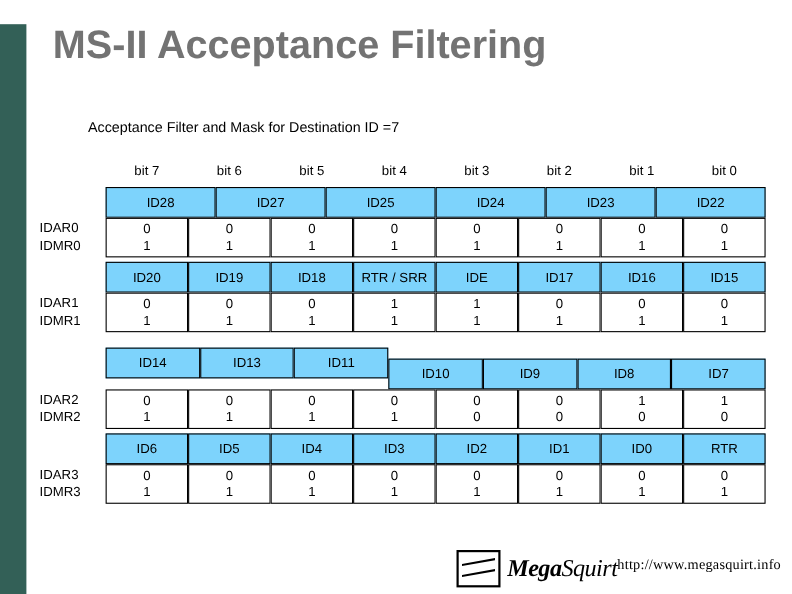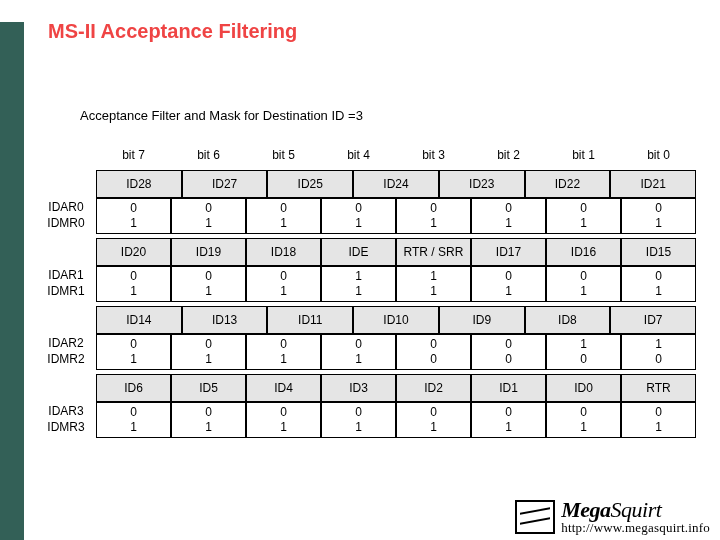--- a/index.html
+++ b/index.html
@@ -16,23 +16,23 @@
     left: 0;
     top: 22px;
     bottom: 0;
     width: 24px;
     background: #336057;
   }
   .title {
     position: absolute;
     left: 48px;
     top: 20px;
-    font-size: 20px;
+    font-size: 36px;
     font-weight: bold;
-    color: #ef4444;
+    color: #737373;
   }
   .subtitle {
     position: absolute;
     left: 80px;
     top: 108px;
     font-size: 13px;
     color: #000;
   }
   .table-wrap {
     position: absolute;
@@ -40,57 +40,57 @@
     top: 140px;
     width: 660px;
   }
   .row {
     display: flex;
     align-items: center;
   }
   .labelcell {
     width: 60px;
     font-size: 12px;
-    text-align: center;
+    text-align: left;
     padding: 2px 0;
   }
   .labelcell .rl {
     line-height: 1.3;
   }
   .cell {
     flex: 1;
     text-align: center;
     font-size: 12px;
     padding: 6px 2px;
   }
   .hdr .cell {
     font-weight: normal;
     padding: 8px 2px;
   }
   .idrow .cell {
     border: 1px solid #000;
-    background: #e5e5e5;
+    background: #7dd3fc;
     font-weight: normal;
     padding: 6px 2px;
     font-size: 12px;
   }
   .valrow .cell {
     border: 1px solid #000;
     background: #fff;
     padding: 2px 2px;
     font-size: 12px;
   }
   .valrow .cell .vl {
     line-height: 1.25;
   }
   .spacer {
     height: 4px;
   }
   .small { font-size: 10.5px; }
-  .bold { font-weight: bold; }
+  .bold { font-weight: bold; margin-top: 20px; }
   .logo {
     position: absolute;
     right: 10px;
     bottom: 6px;
     display: flex;
     align-items: center;
     gap: 6px;
     font-family: Georgia, 'Times New Roman', serif;
   }
   .logo-badge {
@@ -106,21 +106,21 @@
     position: absolute;
     background: #000;
     height: 2px;
     left: 3px;
     right: 3px;
   }
   .logo-badge::before { top: 8px; transform: skewY(-10deg); }
   .logo-badge::after { top: 18px; transform: skewY(-10deg); }
   .logo-text {
     display: flex;
-    flex-direction: column;
+    flex-direction: row;
     line-height: 1;
   }
   .logo-mega {
     font-size: 22px;
     font-weight: bold;
     font-style: italic;
     letter-spacing: -0.5px;
   }
   .logo-mega .sq {
     font-weight: normal;
@@ -129,21 +129,21 @@
     font-size: 13px;
     letter-spacing: 0.2px;
   }
 </style>
 </head>
 <body>
 
 <div class="left-bar"></div>
 
 <div class="title">MS-II Acceptance Filtering</div>
-<div class="subtitle">Acceptance Filter and Mask for Destination ID =3</div>
+<div class="subtitle">Acceptance Filter and Mask for Destination ID =7</div>
 
 <div class="table-wrap">
 
   <div class="row hdr">
     <div class="labelcell"></div>
     <div class="cell">bit 7</div>
     <div class="cell">bit 6</div>
     <div class="cell">bit 5</div>
     <div class="cell">bit 4</div>
     <div class="cell">bit 3</div>
@@ -154,21 +154,20 @@
 
   <div id="groups-mount">
       <div class="row idrow">
         <div class="labelcell"></div>
         <div class="cell">ID28</div>
         <div class="cell">ID27</div>
         <div class="cell">ID25</div>
         <div class="cell">ID24</div>
         <div class="cell">ID23</div>
         <div class="cell">ID22</div>
-        <div class="cell">ID21</div>
       </div>
       <div class="row valrow">
         <div class="labelcell">
           <div class="rl">IDAR0</div>
           <div class="rl">IDMR0</div>
         </div>
         <div class="cell">
           <div class="vl">0</div>
           <div class="vl">1</div>
         </div>
@@ -200,22 +199,22 @@
           <div class="vl">0</div>
           <div class="vl">1</div>
         </div>
       </div>
       <div class="spacer"></div>
       <div class="row idrow">
         <div class="labelcell"></div>
         <div class="cell">ID20</div>
         <div class="cell">ID19</div>
         <div class="cell">ID18</div>
+        <div class="cell small">RTR / SRR</div>
         <div class="cell">IDE</div>
-        <div class="cell small">RTR / SRR</div>
         <div class="cell">ID17</div>
         <div class="cell">ID16</div>
         <div class="cell">ID15</div>
       </div>
       <div class="row valrow">
         <div class="labelcell">
           <div class="rl">IDAR1</div>
           <div class="rl">IDMR1</div>
         </div>
         <div class="cell">

